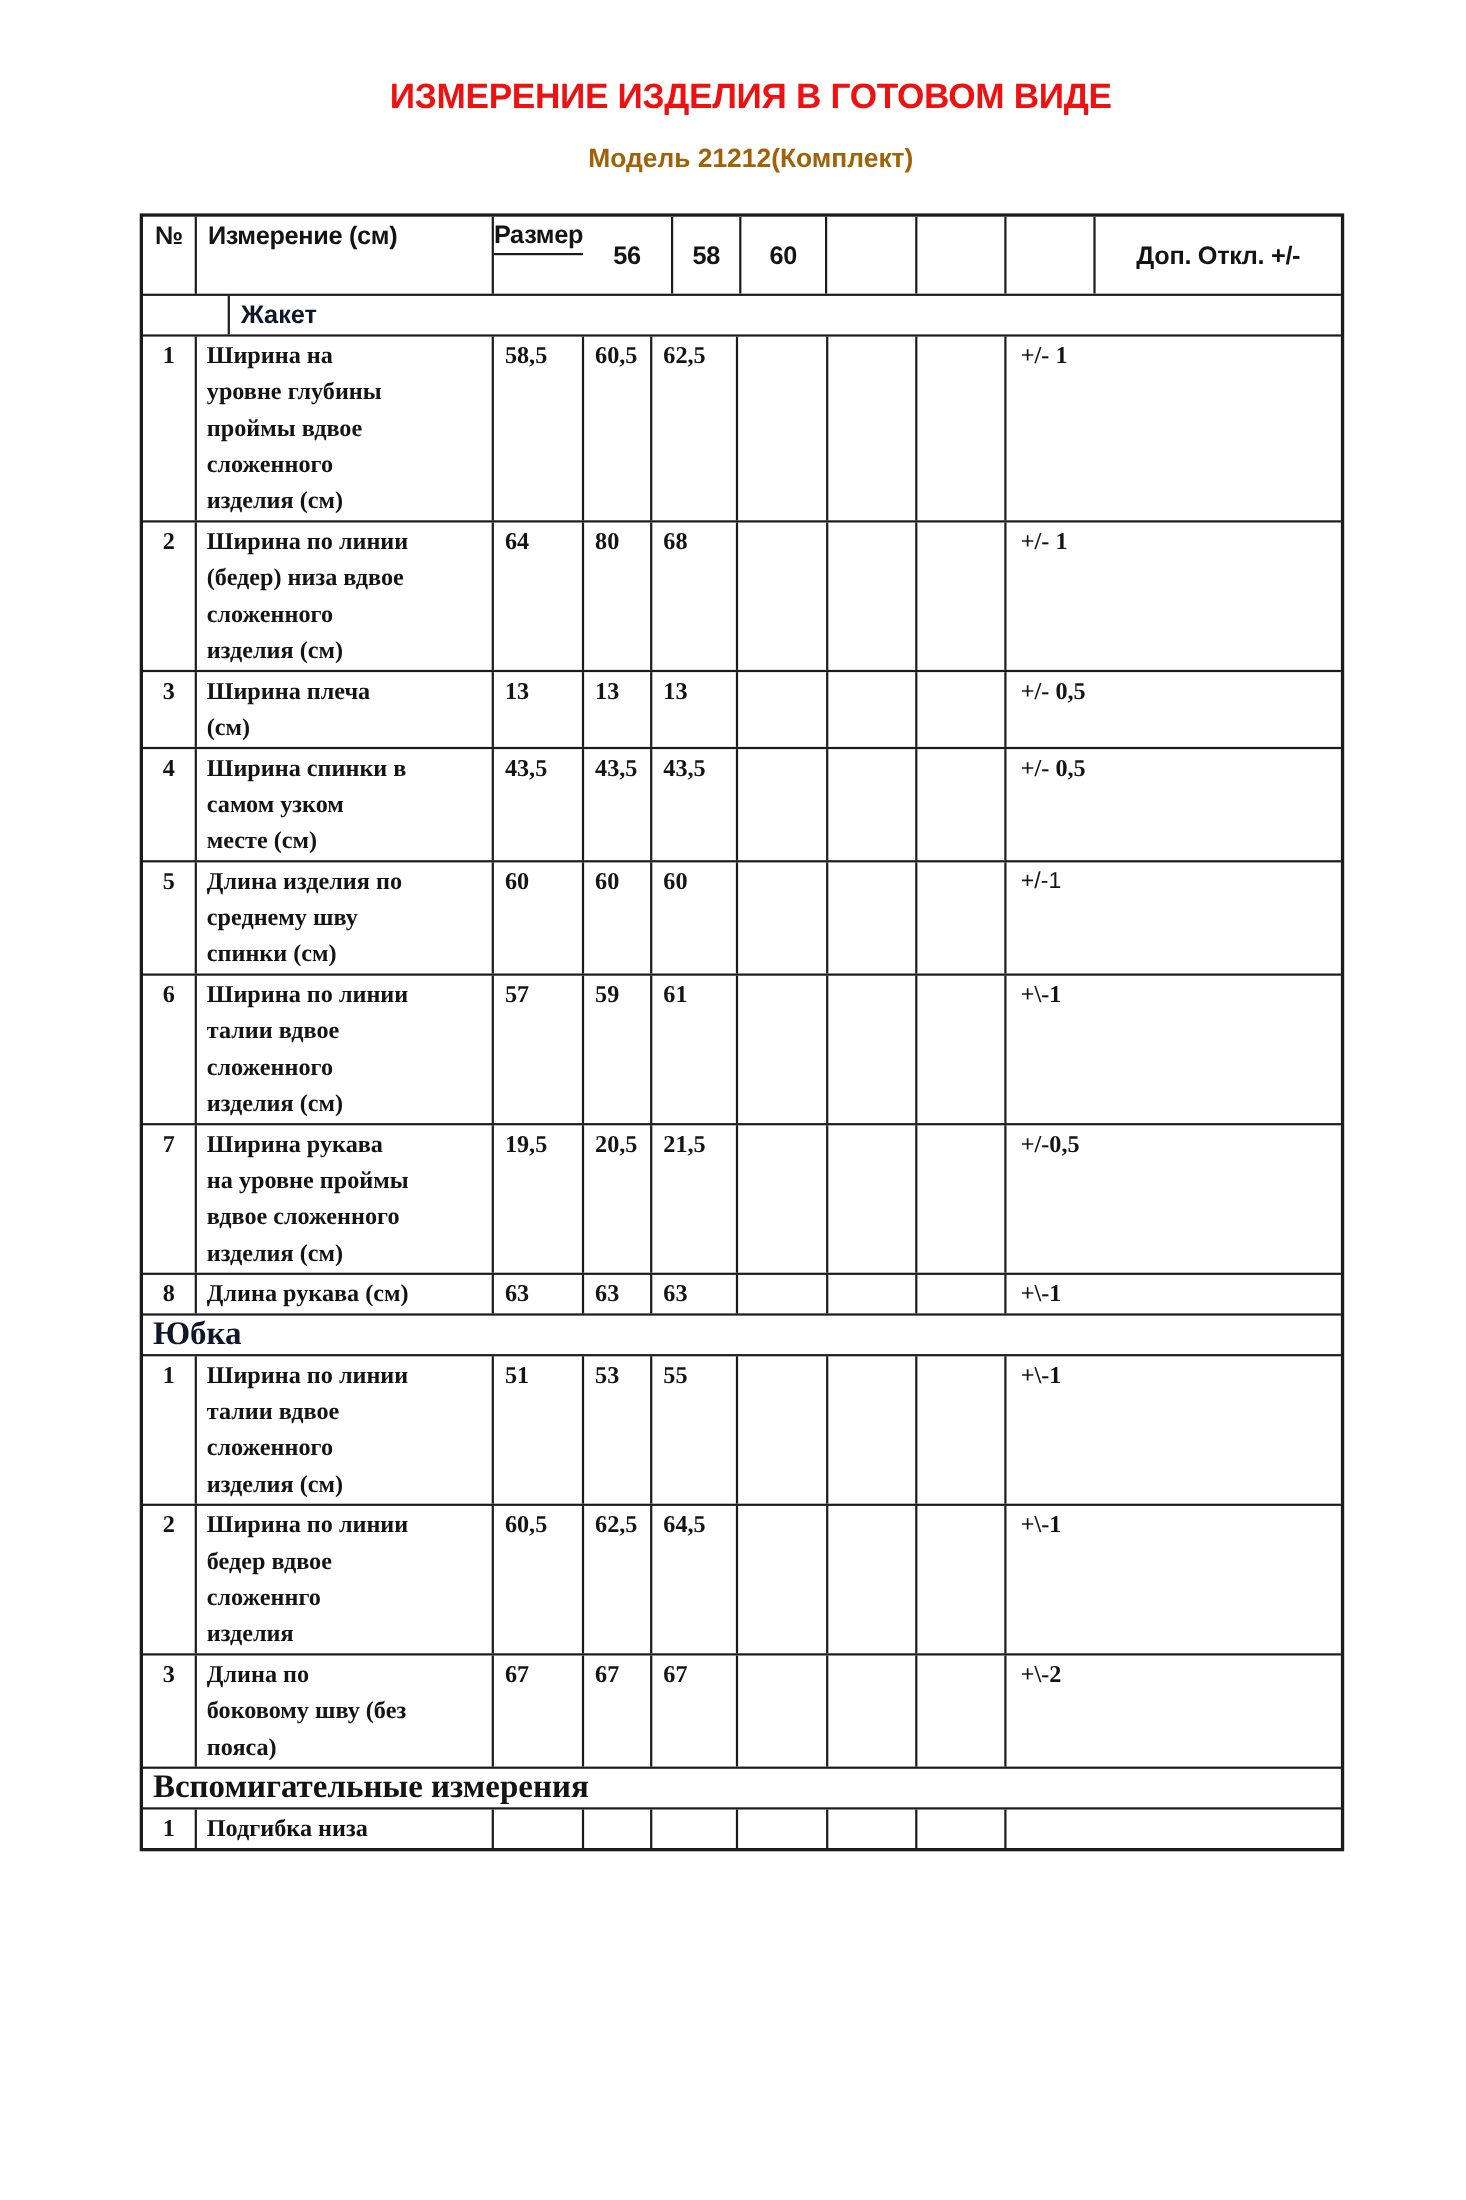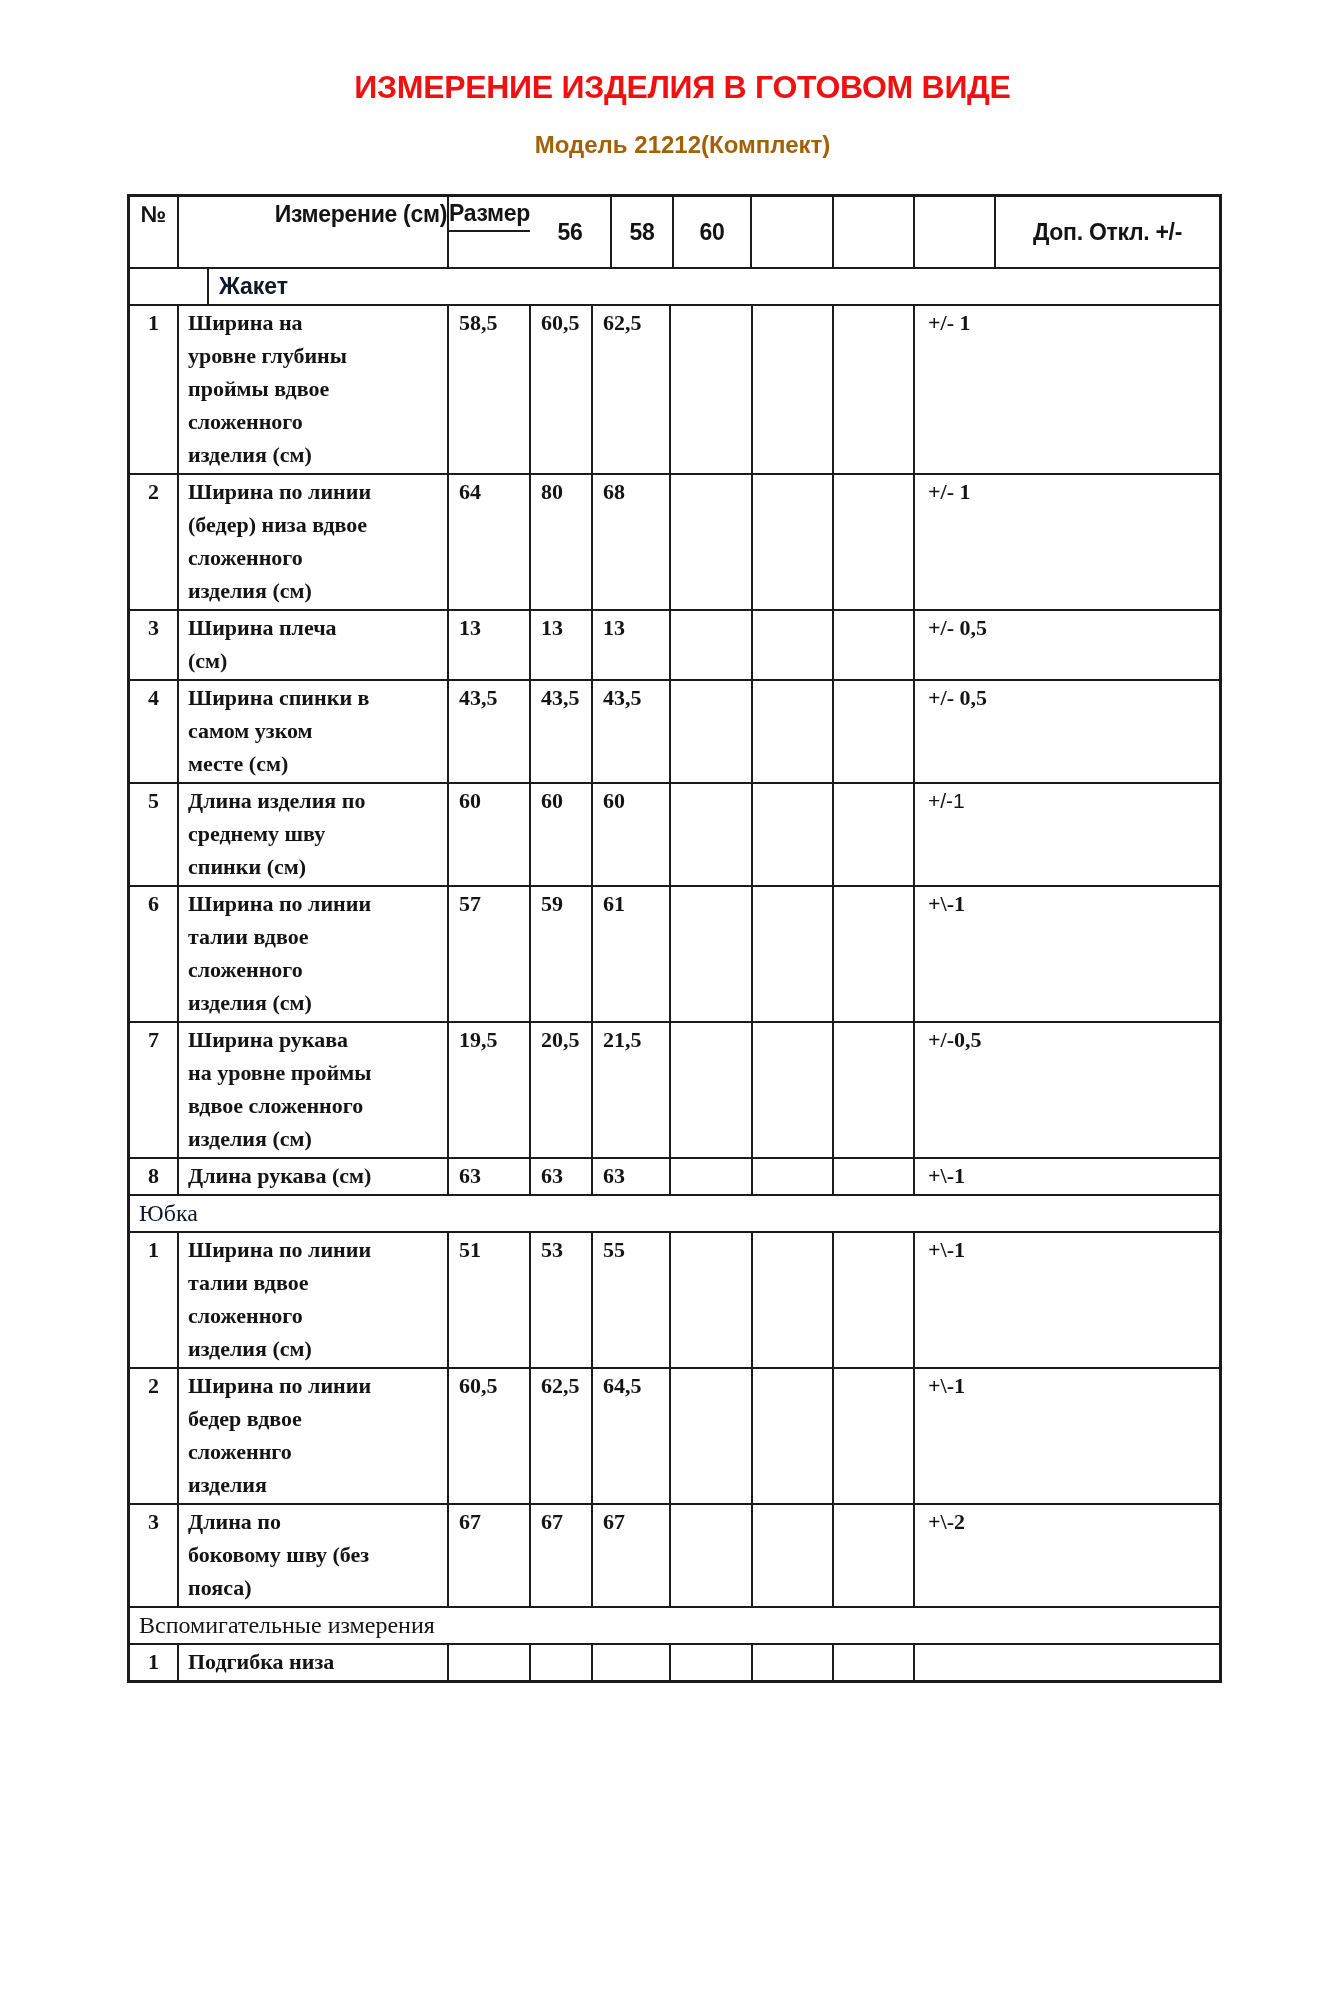--- a/index.html
+++ b/index.html
@@ -58,21 +58,21 @@
 
   
   .head-block { height: 70px; }
   .hfont {
     font-family: "Liberation Sans", sans-serif;
     font-weight: bold;
     font-size: 23px;
     letter-spacing: -0.3px;
   }
   .h-num { display: flex; justify-content: center; padding-top: 4px; }
-  .h-meas { padding: 4px 0 0 10px; text-align: right; }
+  .h-meas { padding: 4px 0 0 10px; }
   .size-group { flex: 1; display: flex; border-right: none; }
   .size-title {
     height: 33px; border-bottom: 2px solid #1b1b1b;
     display: flex; align-items: center; justify-content: center;
   }
   .size-cols { flex: 1; display: flex; }
   .size-cols .cell { display: flex; align-items: center; justify-content: center; }
   .size-cols .c-tol { justify-content: center; }
 
   
@@ -95,21 +95,21 @@
 
   
   .jacket-stub { width: 79px; flex: none; }
   .section-label-sans {
     font-family: "Liberation Sans", sans-serif;
     font-weight: bold; font-size: 23px; line-height: 35px;
     padding-left: 10px;
   }
   .section-label-serif {
     font-family: "Liberation Serif", serif;
-    font-weight: normal; font-size: 24px; line-height: 34px;
+    font-weight: bold; font-size: 30px; line-height: 34px;
     padding-left: 9px;
   }
   .red { color: #0f172a; }
   .sect-row { min-height: 35px; }
 </style>
 </head>
 <body>
 
 <div class="titles">
   <div class="doc-title">ИЗМЕРЕНИЕ ИЗДЕЛИЯ В ГОТОВОМ ВИДЕ</div>

